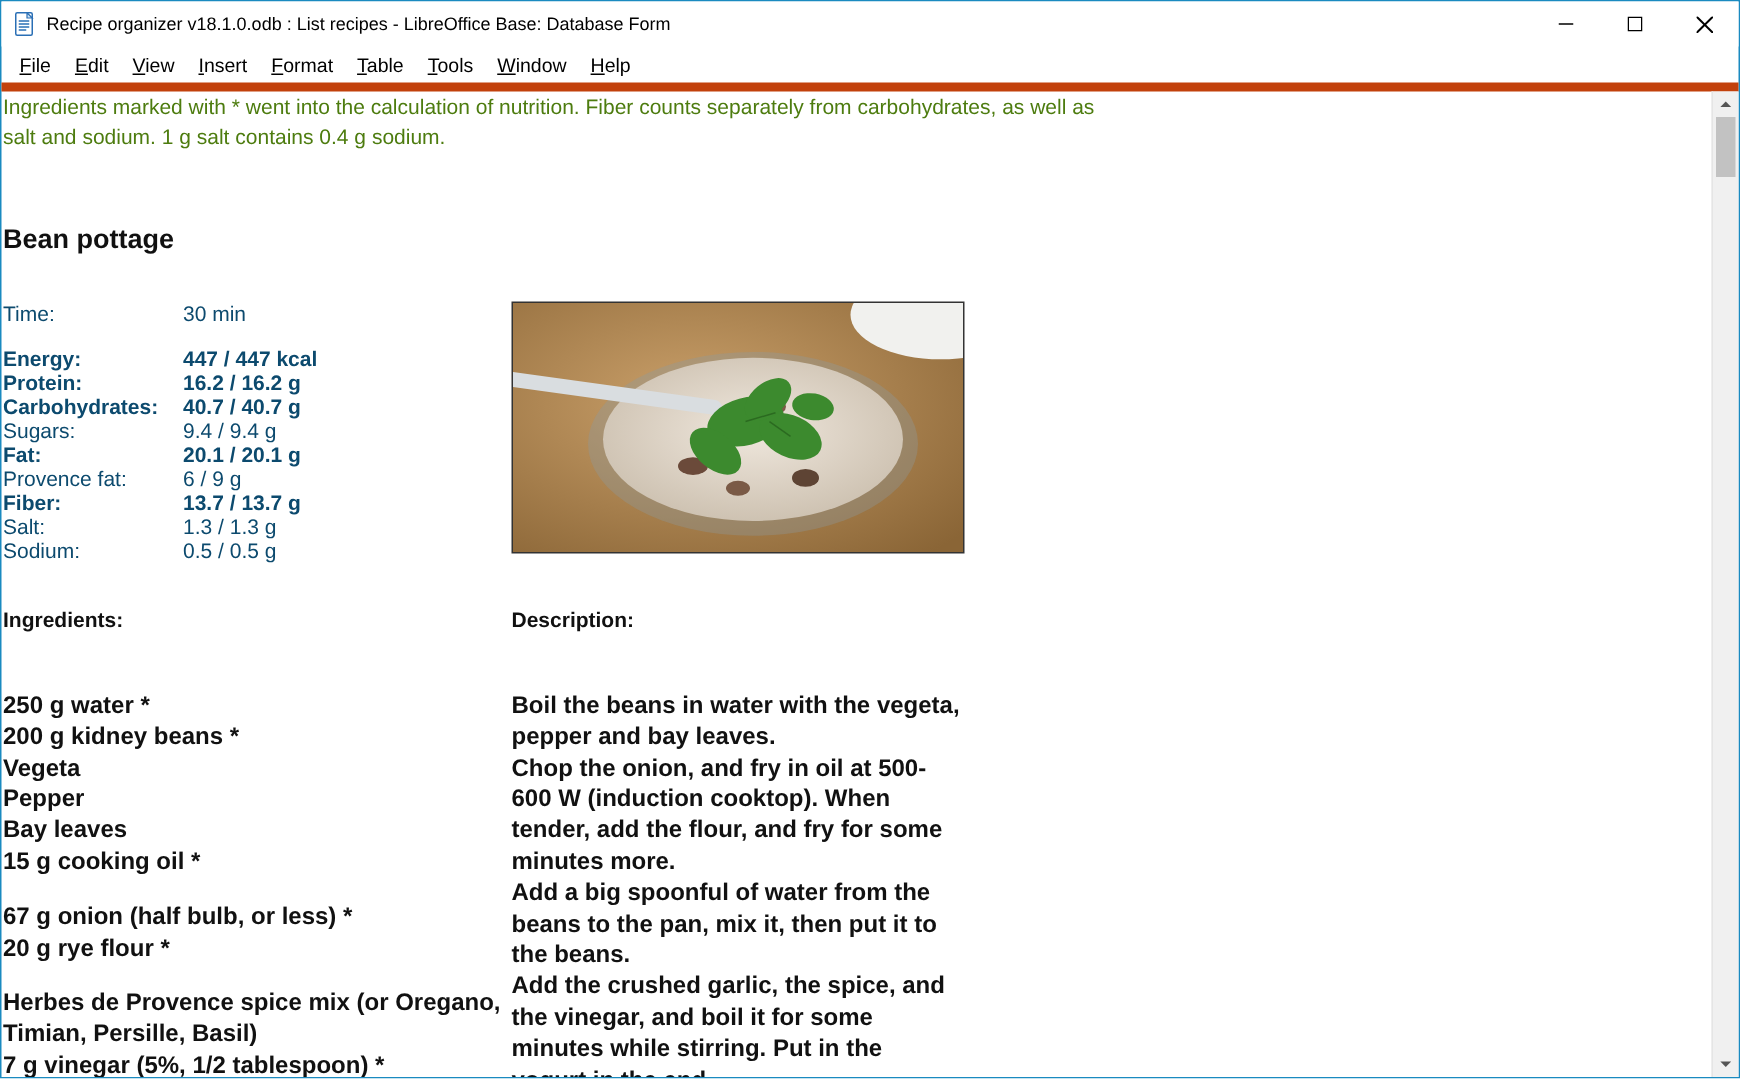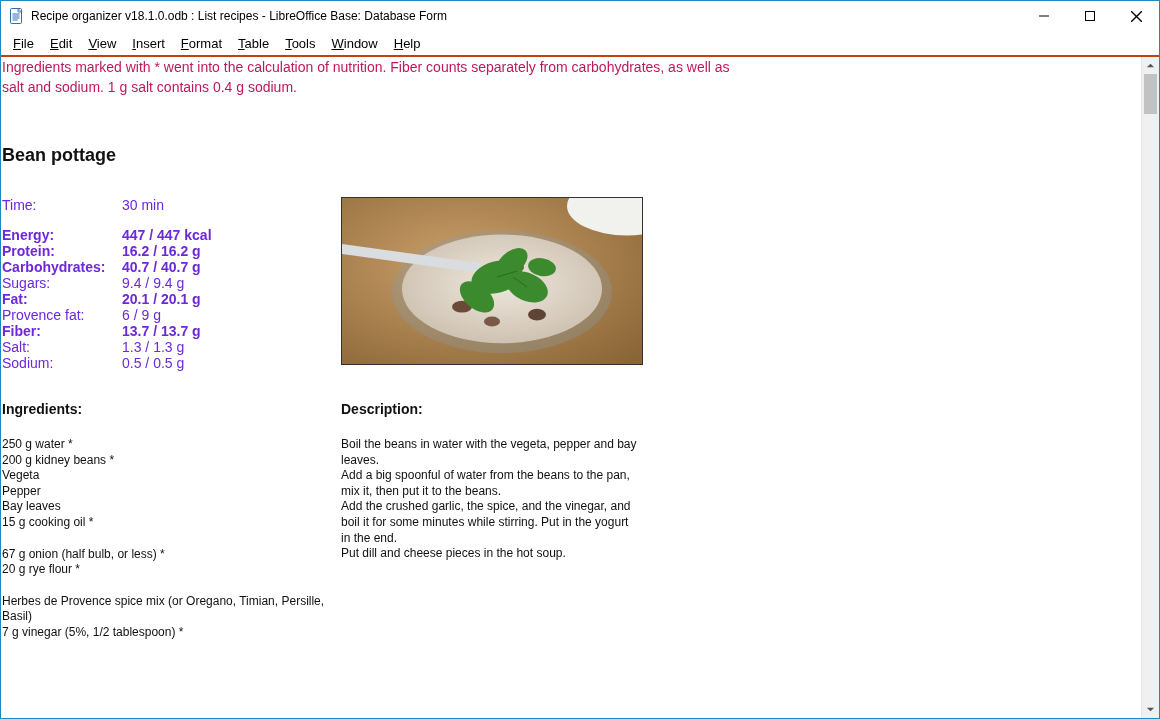--- a/index.html
+++ b/index.html
@@ -61,21 +61,21 @@
     color: #000;
   }
   .win-btn svg { display:block; }
 
   
   .menubar {
     height: 24px;
     display: flex;
     align-items: center;
     padding: 0 4px;
-    border-bottom: 2px solid #c2410c;
+    border-bottom: 6px solid #c2410c;
     flex: 0 0 auto;
     font-size: 13px;
   }
   .menu-item {
     padding: 2px 8px;
   }
   .menu-item .ul { text-decoration: underline; }
 
   
   .client {
@@ -116,21 +116,21 @@
   
   .page {
     padding: 0;
     font-size: 14px;
     line-height: 1.25;
     color: #111;
   }
   .note {
     padding: 2px 0 0 1px;
     font-size: 14px;
-    color: #be185d;
+    color: #4d7c0f;
   }
   h1.recipe-title {
     margin: 48px 0 0 1px;
     font-size: 18px;
     font-weight: 600;
   }
   .portions {
     margin: 2px 0 0 1px;
   }
 
@@ -149,21 +149,21 @@
   }
 
   .nutri-table {
     border-collapse: collapse;
   }
   .nutri-table td {
     padding: 0;
     vertical-align: top;
     font-size: 14px;
     line-height: 1.15;
-    color: #6d28d9;
+    color: #0c4a6e;
   }
   .nutri-table td.label { width: 120px; }
   .bold { font-weight: 600; }
 
   .dish-photo {
     width: 302px;
     height: 168px;
     border: 1px solid #333;
     box-sizing: border-box;
     position: relative;
@@ -177,23 +177,23 @@
   }
   .ing-col {
     width: 340px;
     padding-left: 1px;
     box-sizing: border-box;
   }
   .desc-col { width: 300px; }
   .section-head {
     font-weight: 600;
     font-size: 14px;
-    margin: 0 0 18px 0;
-  }
-  .ing-line, .desc-line { font-size: 12px; line-height: 1.3; }
+    margin: 0 0 38px 0;
+  }
+  .ing-line, .desc-line { font-size: 16px; line-height: 1.3; font-weight: bold; }
   .gap { height: 16px; }
 
 </style>
 </head>
 <body>
 
 <div class="window">
 
   <div class="titlebar">
     <span class="app-icon">
@@ -360,20 +360,21 @@
                 <div class="gap"></div>
                 <div class="ing-line">Herbes de Provence spice mix (or Oregano, Timian, Persille, Basil)</div>
                 <div class="ing-line">7 g vinegar (5%, 1/2 tablespoon) *</div>
                 <div class="gap"></div>
               </div>
           </div>
           <div class="desc-col">
             <div class="section-head">Description:</div>
             <div id="desc-list">
                 <div class="desc-line">Boil the beans in water with the vegeta, pepper and bay leaves.</div>
+                <div class="desc-line">Chop the onion, and fry in oil at 500-600 W (induction cooktop). When tender, add the flour, and fry for some minutes more.</div>
                 <div class="desc-line">Add a big spoonful of water from the beans to the pan, mix it, then put it to the beans.</div>
                 <div class="desc-line">Add the crushed garlic, the spice, and the vinegar, and boil it for some minutes while stirring. Put in the yogurt in the end.</div>
                 <div class="desc-line">Put dill and cheese pieces in the hot soup.</div>
               </div>
           </div>
         </div>
 
       </div>
     </div>
 

